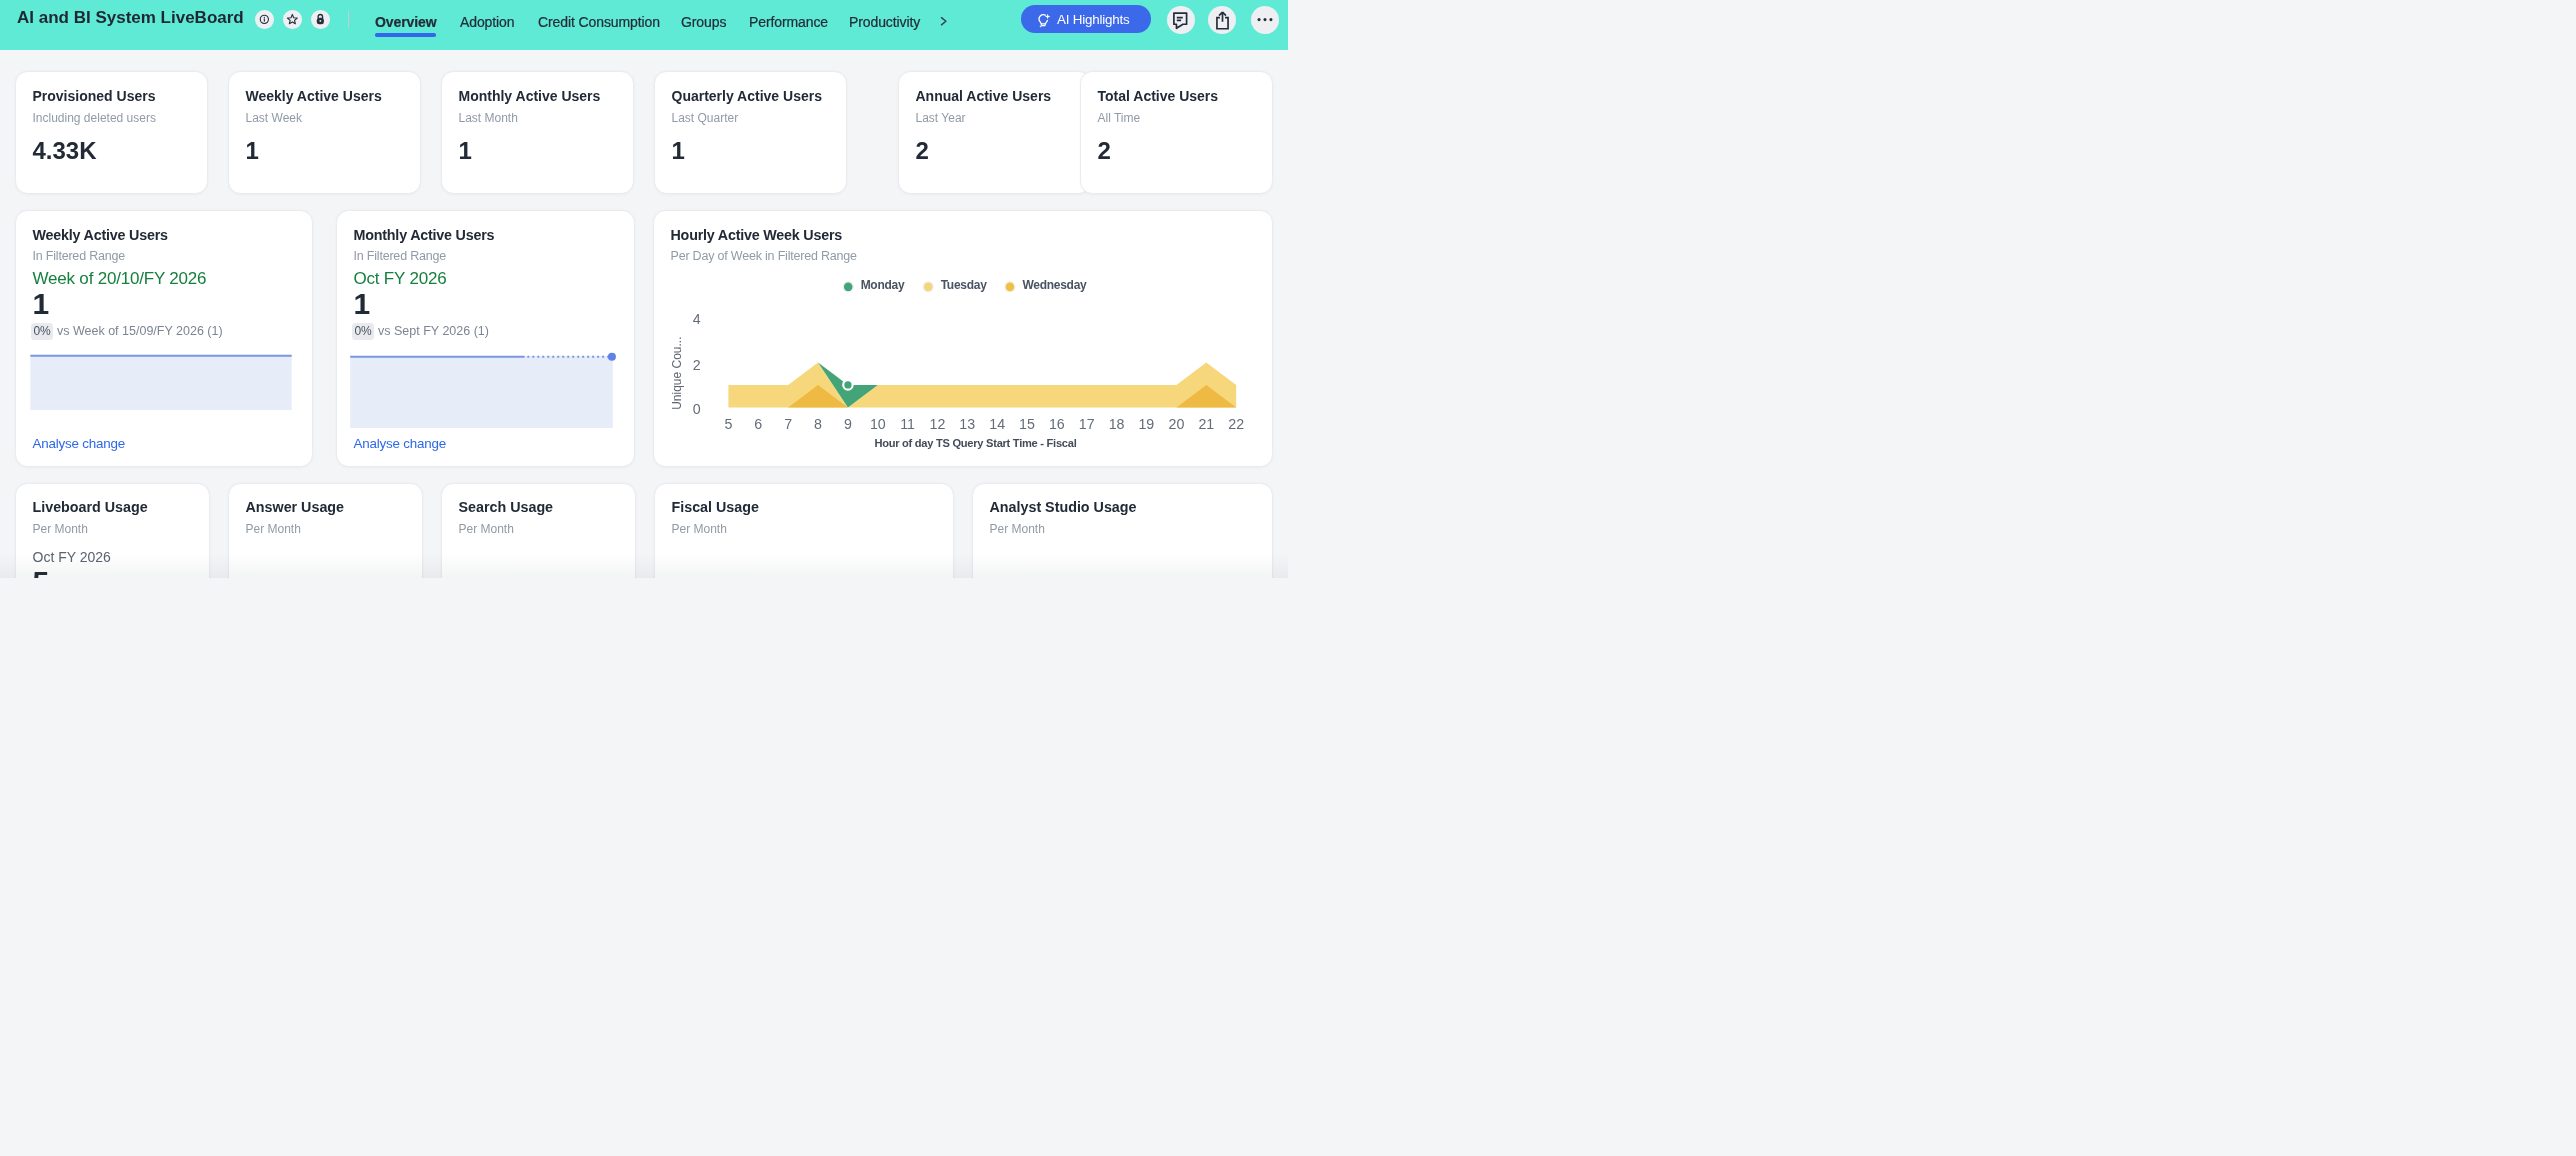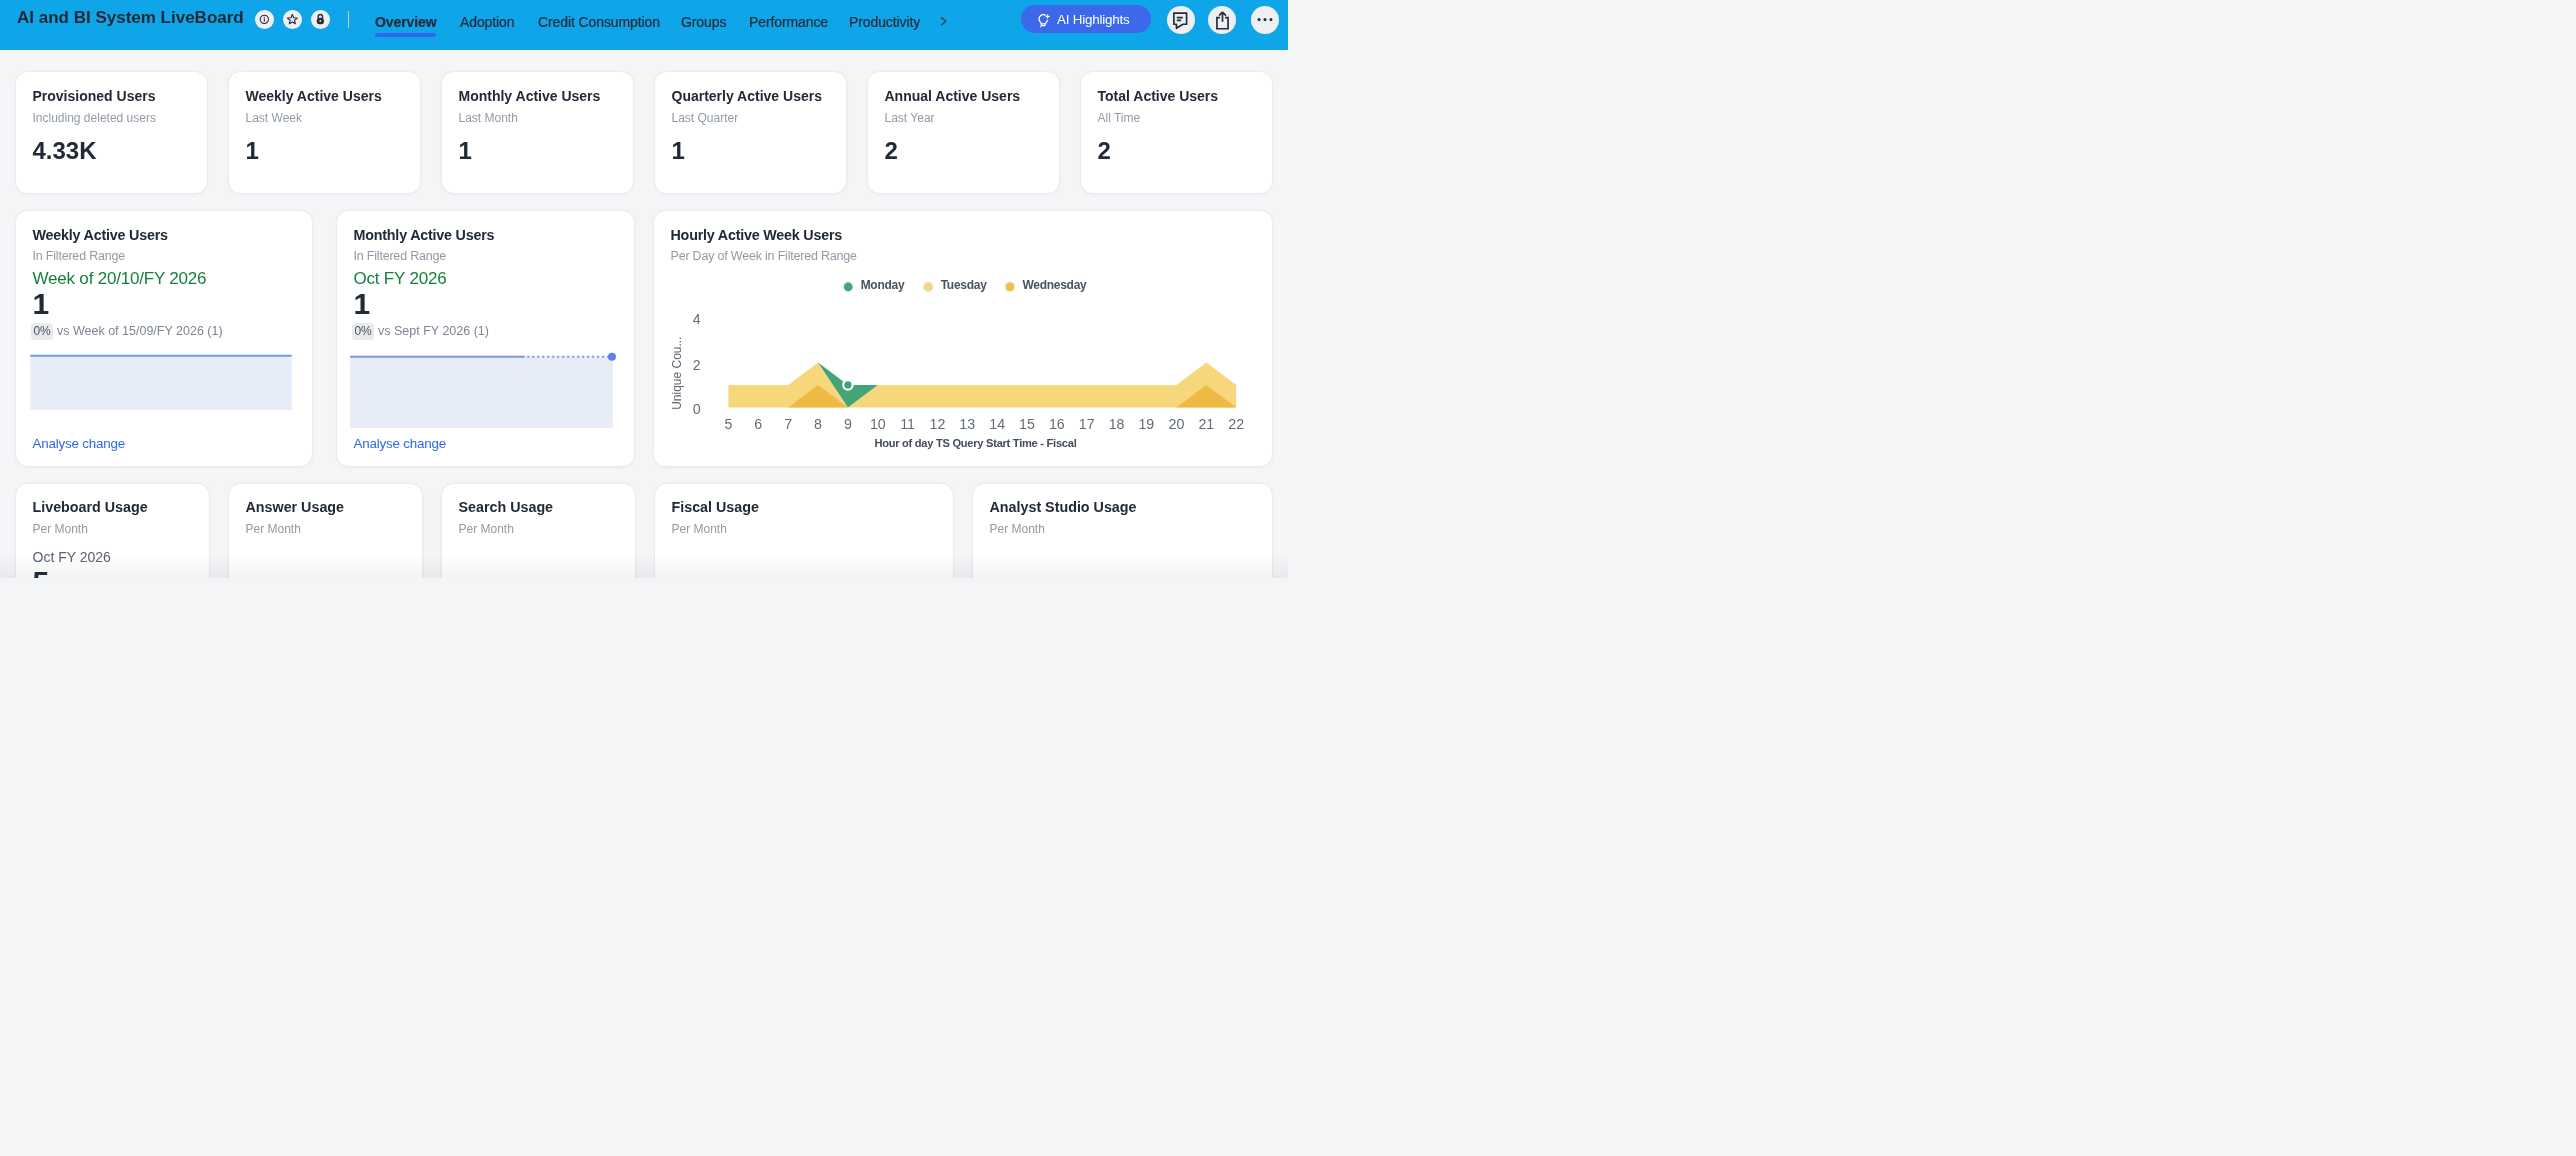--- a/index.html
+++ b/index.html
@@ -1,20 +1,20 @@
 <!DOCTYPE html>
 <html style="font-size:14.3px"><head>
 <meta charset="utf-8">
 <style>
 * { margin:0; padding:0; box-sizing:border-box; }
 html,body { width:1288px; height:578px; overflow:hidden; }
 body { font-family:"Liberation Sans", sans-serif; background:#f4f5f7; position:relative; -webkit-font-smoothing:antialiased; }
 .abs { position:absolute; }
 
-#header { position:absolute; left:0; top:0; width:1288px; height:50px; background:#0ea5e9; }
+#header { position:absolute; left:0; top:0; width:1288px; height:50px; background:#5eead4; }
 #title { position:absolute; left:17px; top:8px; font-size:17px; font-weight:700; color:#1f2733; letter-spacing:0; }
 .hcirc { position:absolute; top:10.2px; width:18.7px; height:18.7px; border-radius:50%; background:#edeff3; }
 #hdivider { position:absolute; left:348px; top:11px; width:0.9px; height:17px; background:#c6ccd4; }
 .tab { position:absolute; top:14.3px; font-size:14px; letter-spacing:-0.1px; color:#232c39; -webkit-text-stroke:0.2px #232c39; }
 .tabb { font-weight:700; }
 #underline { position:absolute; left:375px; top:33px; width:61px; height:3.6px; border-radius:1.8px; background:#3465ea; }
 #aibtn { position:absolute; left:1021px; top:5.3px; width:130px; height:28px; border-radius:14px; background:#3b69e9; }
 #aibtn span { position:absolute; left:36px; top:6.7px; font-size:13.4px; letter-spacing:-0.2px; color:#fff; }
 .rcirc { position:absolute; top:5.7px; width:28px; height:28px; border-radius:50%; background:#edeff3; }
 
@@ -111,21 +111,21 @@
 <div class="card" style="left:441px; top:71px; width:193px; height:123px;">
   <div class="t t1">Monthly Active Users</div>
   <div class="s s1">Last Month</div>
   <div class="n n1">1</div>
 </div>
 <div class="card" style="left:654px; top:71px; width:193px; height:123px;">
   <div class="t t1">Quarterly Active Users</div>
   <div class="s s1">Last Quarter</div>
   <div class="n n1">1</div>
 </div>
-<div class="card" style="left:867px; top:71px; width:193px; height:123px;">
+<div class="card" style="left:898px; top:71px; width:193px; height:123px;">
   <div class="t t1">Annual Active Users</div>
   <div class="s s1">Last Year</div>
   <div class="n n1">2</div>
 </div>
 <div class="card" style="left:1080px; top:71px; width:193px; height:123px;">
   <div class="t t1">Total Active Users</div>
   <div class="s s1">All Time</div>
   <div class="n n1">2</div>
 </div>
 

